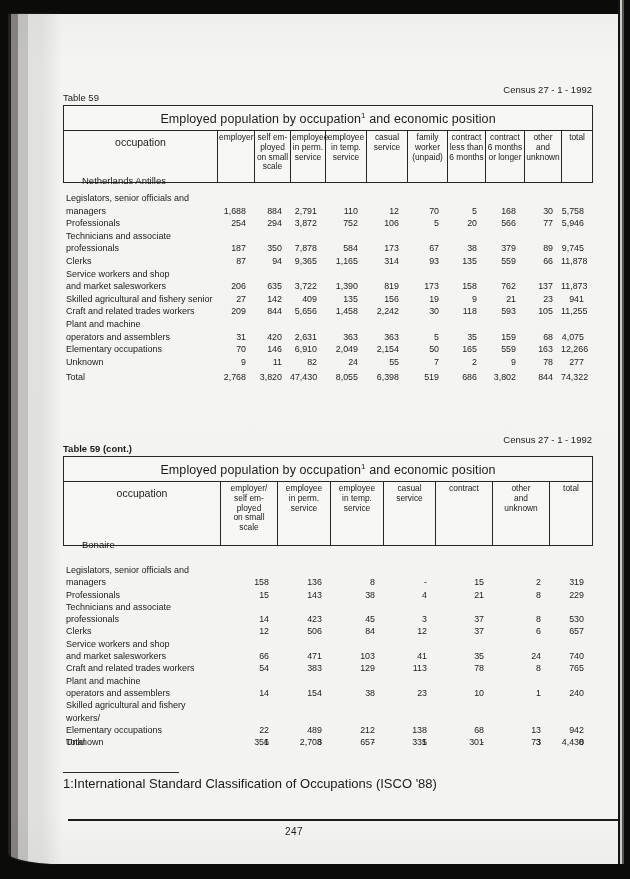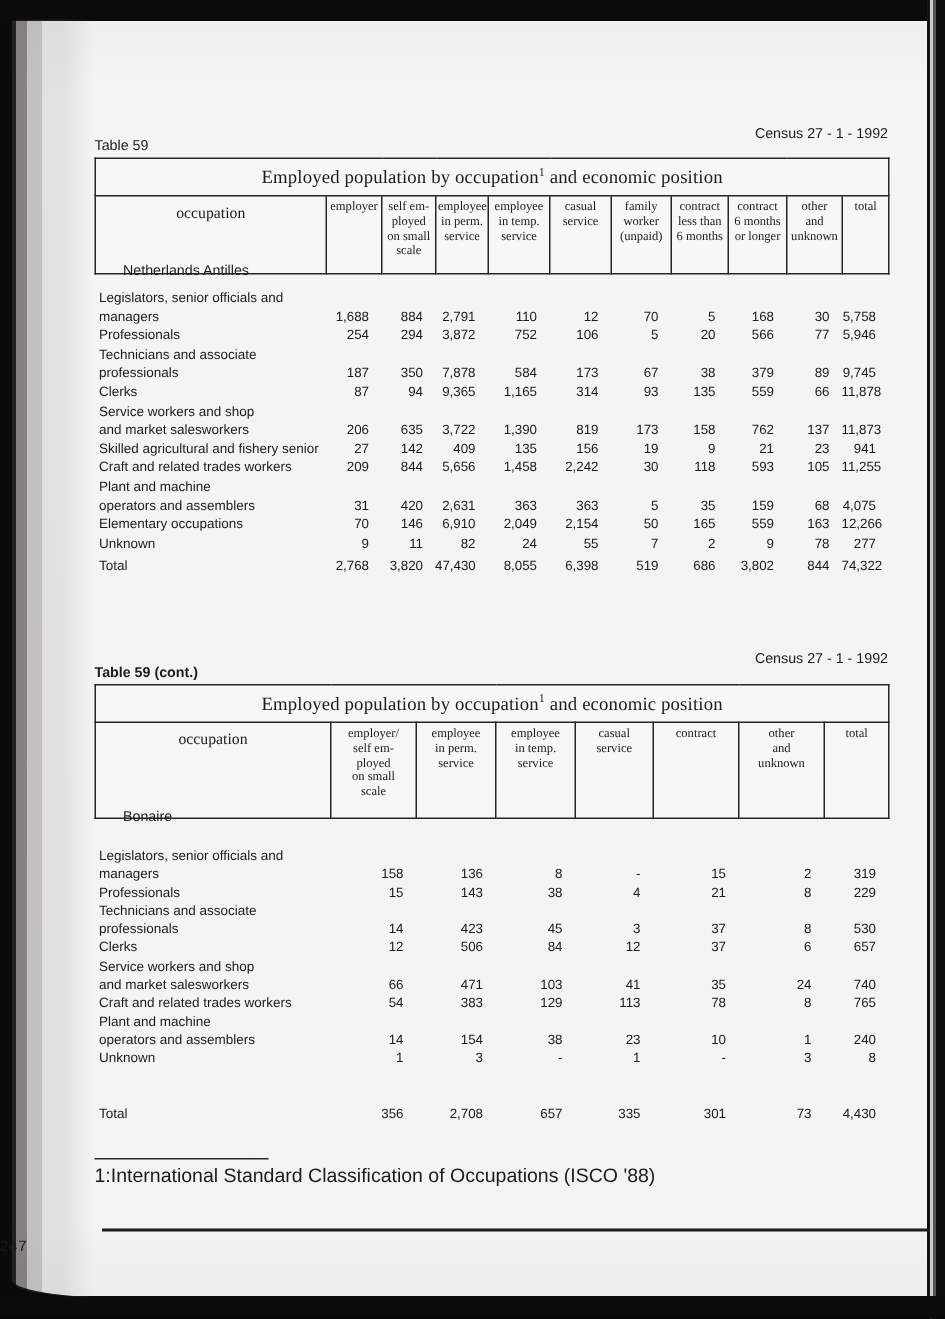--- a/index.html
+++ b/index.html
@@ -21,40 +21,40 @@
   .abs{position:absolute;}
   .doc-header{left:200px;top:37px;width:392px;text-align:right;font-size:9.5px;letter-spacing:.1px;}
   .census{width:200px;left:392px;text-align:right;font-size:9.5px;}
   .tbl-label{left:63px;font-size:9.5px;}
   .section{left:82px;font-size:9.5px;}
   .c1{top:84px;} .l1{top:92px;} .s1{top:175px;}
   .c2{top:434px;} .l2{top:443px;font-weight:bold;} .s2{top:539px;}
 
   table{border-collapse:collapse;table-layout:fixed;}
   .hbox{position:absolute;left:63px;width:529px;border:1.5px solid #1e1e1d;background:rgba(255,255,255,.25);}
-  .hbox td{border:1px solid #262625;font-family:Liberation Serif, serif;}
+  .hbox td{border:1px solid #262625;}
   .hbox .ttl{text-align:center;font-size:12.5px;height:21px;padding:2px 0 1px;letter-spacing:.1px;}
   .hbox .ttl sup{font-size:8px;}
   .hbox .ch td{font-size:8.4px;line-height:9.8px;text-align:center;vertical-align:top;
                padding:2px 1px 0 1px;white-space:pre-line;}
   .hbox .ch td.occ{font-size:10.5px;padding-top:7px;}
   .hb1{top:105px;} .hb1 .ch td{height:44px;}
   .hb2{top:456px;} .hb2 .ch td{height:56px;}
 
   .data{position:absolute;left:63px;width:529px;font-size:9px;}
   .data td{vertical-align:bottom;padding:0;line-height:12.6px;}
   .data td.lbl{text-align:left;white-space:pre-line;padding-left:3px;}
   .data td.num{text-align:right;padding-right:8px;font-size:8.9px;}
   .t1d{top:192px;} .t2d{top:564px;} .t2d td{line-height:12.3px;}
   .tot1{top:371px;} .tot2{top:736px;} .total td{line-height:13px;}
 
   .fn-rule{left:63px;top:772px;width:116px;height:1px;background:#2a2a29;}
   .fn-text{left:63px;top:776px;font-size:13px;}
   .bottom-rule{left:68px;top:819px;width:552px;height:2px;background:#1c1c1b;}
-  .page-num{left:0;top:826px;width:588px;text-align:left;font-size:10px;letter-spacing:.5px;}
+  .page-num{left:0;top:826px;width:588px;text-align:center;font-size:10px;letter-spacing:.5px;}
 </style>
 </head>
 <body>
 
 <div class="canvas">
   <div class="page"></div>
   <div class="top-bar"></div>
   <div class="right-edge"></div>
   <div class="bottom-bar"></div>
   <div class="left-shadow"></div>
@@ -420,20 +420,31 @@
 operators and assemblers</td>
           <td class="num">14</td>
           <td class="num">154</td>
           <td class="num">38</td>
           <td class="num">23</td>
           <td class="num">10</td>
           <td class="num">1</td>
           <td class="num">240</td>
         </tr>
       <tr>
+          <td class="lbl">Skilled agricultural and fishery workers/
+Elementary occupations</td>
+          <td class="num">22</td>
+          <td class="num">489</td>
+          <td class="num">212</td>
+          <td class="num">138</td>
+          <td class="num">68</td>
+          <td class="num">13</td>
+          <td class="num">942</td>
+        </tr>
+      <tr>
           <td class="lbl">Unknown</td>
           <td class="num">1</td>
           <td class="num">3</td>
           <td class="num">-</td>
           <td class="num">1</td>
           <td class="num">-</td>
           <td class="num">3</td>
           <td class="num">8</td>
         </tr>
     </tbody>

